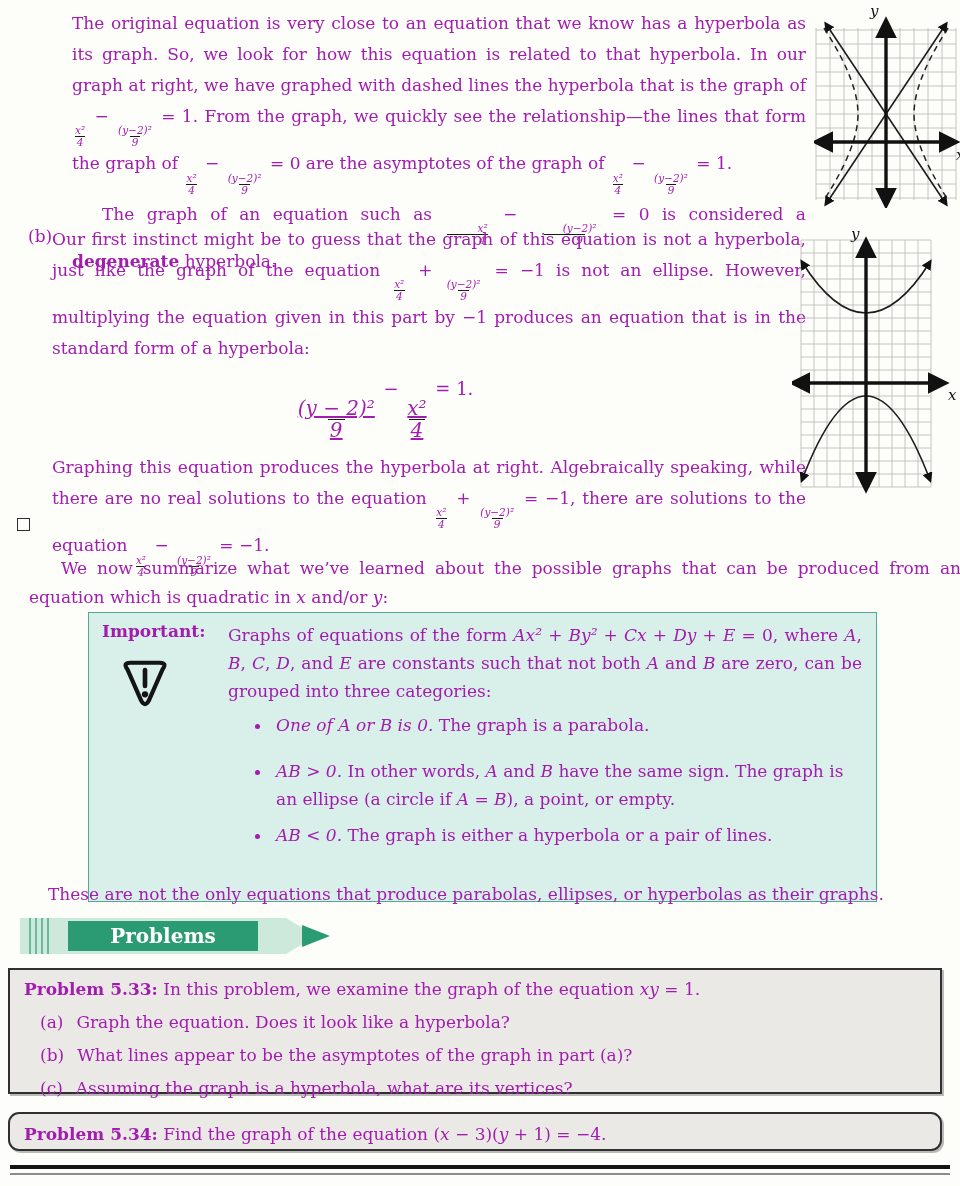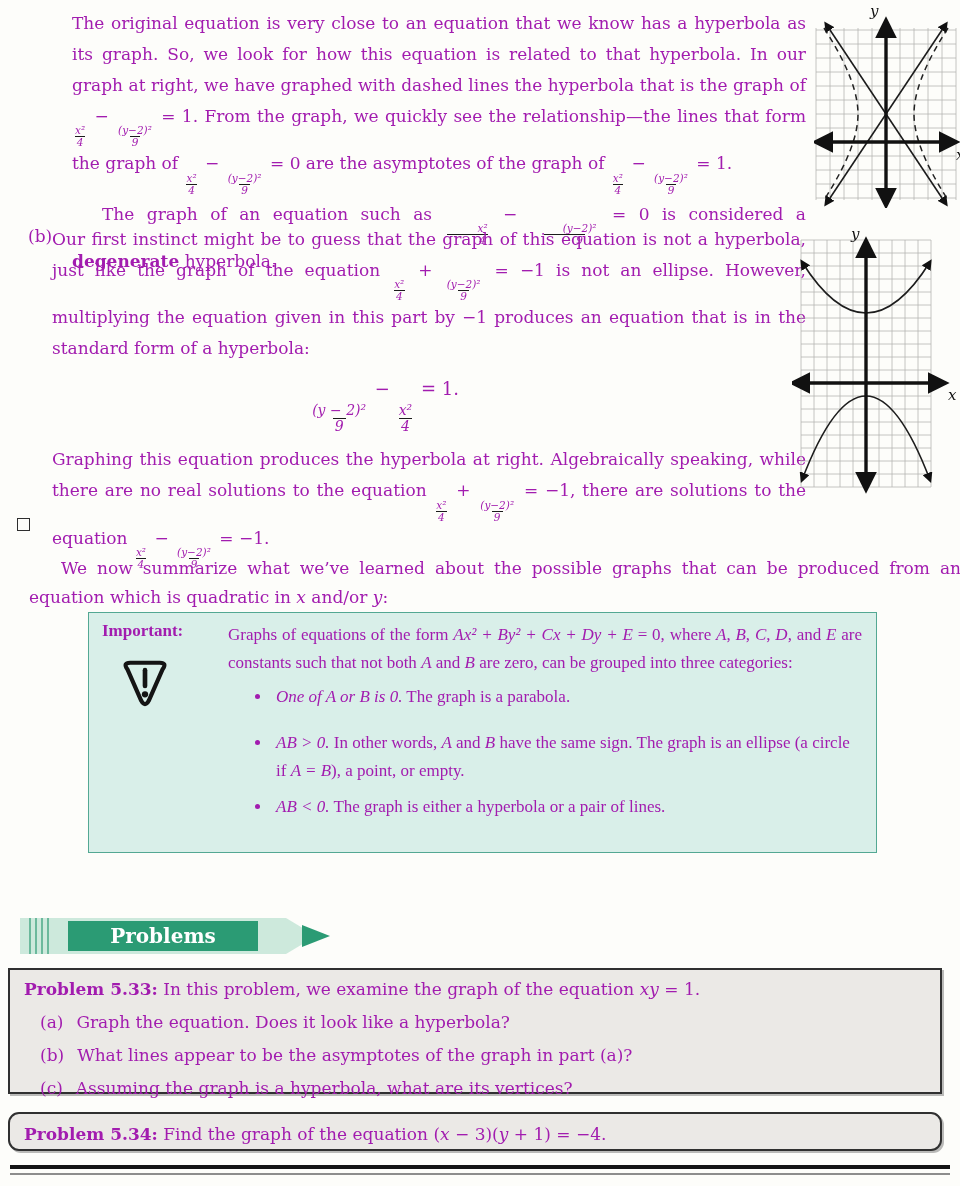--- a/index.html
+++ b/index.html
@@ -13,41 +13,41 @@
   p{margin:0;}
   .just{text-align:justify;}
   
   .frac{display:inline-flex;flex-direction:column;align-items:center;
         vertical-align:-0.72em;margin:0 2px;line-height:1.05;font-style:italic;}
   .frac .fn{font-size:10.5px;padding:0 1px;}
   .frac .fd{font-size:10.5px;border-top:1px solid #1b1b1b;padding:0 2px;}
   
   .display-eq{text-align:center;margin:9px 90px 11px 0;font-size:18px;}
   .display-eq .frac{vertical-align:-1.1em;}
-  .display-eq .frac .fn,.display-eq .frac .fd{font-size:14px;}
+  .display-eq .frac .fn,.display-eq .frac .fd{font-size:20px;text-decoration:underline;}
 
   .toptext{position:absolute;left:72px;top:8px;width:734px;line-height:31px;}
   .toptext .p2{text-indent:30px;margin-top:3px;}
 
   .partb{position:absolute;left:28px;top:224px;width:778px;}
   .plabel{position:absolute;left:0;top:2px;}
   .pbody{margin-left:24px;line-height:31px;}
 
   .figure{position:absolute;}
   .fig1{left:814px;top:2px;}
   .fig2{left:792px;top:228px;}
 
   .endmark{position:absolute;left:17px;top:518px;width:11px;height:11px;
            border:1.5px solid #2e2e2e;background:transparent;}
 
   .summary{position:absolute;left:29px;top:554px;width:932px;
            line-height:29px;text-indent:32px;}
 
-  .impbox{position:absolute;left:88px;top:612px;width:789px;height:241px;
-          box-sizing:border-box;background:#d9efe9;border:1.5px solid #53a893;font-family:Liberation Serif, serif;}
+  .impbox{position:absolute;left:88px;top:612px;width:789px;height:290px;
+          box-sizing:border-box;background:#d9efe9;border:1.5px solid #53a893;}
   .implabel{position:absolute;left:13px;top:8px;font-weight:bold;}
   .impicon{position:absolute;left:30px;top:44px;}
   .impbody{position:absolute;left:139px;top:8px;width:634px;line-height:28px;}
   .impbody ul{margin:6px 0 0 0;padding-left:44px;list-style:disc outside;}
   .impbody li{line-height:28px;padding-left:4px;}
   .impbody li + li{margin-top:18px;}
   .impbody li:last-child{margin-top:8px;}
 
   .closing{position:absolute;left:16px;top:884px;width:932px;text-indent:32px;}
 
@@ -253,20 +253,21 @@
     <div class="impbody">
       <p class="just">Graphs of equations of the form <i>Ax² + By² + Cx + Dy + E</i> = 0, where <i>A</i>, <i>B</i>, <i>C</i>, <i>D</i>, and <i>E</i> are constants such that not both <i>A</i> and <i>B</i> are zero, can be grouped into three categories:</p>
       <ul>
         <li><i>One of A or B is 0.</i> The graph is a parabola.</li>
         <li><i>AB &gt; 0.</i> In other words, <i>A</i> and <i>B</i> have the same sign. The graph is an ellipse (a circle if <i>A = B</i>), a point, or empty.</li>
         <li><i>AB &lt; 0.</i> The graph is either a hyperbola or a pair of lines.</li>
       </ul>
     </div>
   </div>
 
+  <p class="closing">These are not the only equations that produce parabolas, ellipses, or hyperbolas as their graphs.</p>
 
   <div class="banner">
     <svg width="332" height="50" viewBox="0 0 332 50">
       <polygon points="6,7 272,7 302,25 272,43 6,43" fill="#cde9dc"></polygon>
       <g stroke="#53ad8c" stroke-width="1.6">
         <line x1="16" y1="7" x2="16" y2="43"></line>
         <line x1="22" y1="7" x2="22" y2="43"></line>
         <line x1="28" y1="7" x2="28" y2="43"></line>
         <line x1="34" y1="7" x2="34" y2="43"></line>
       </g>

